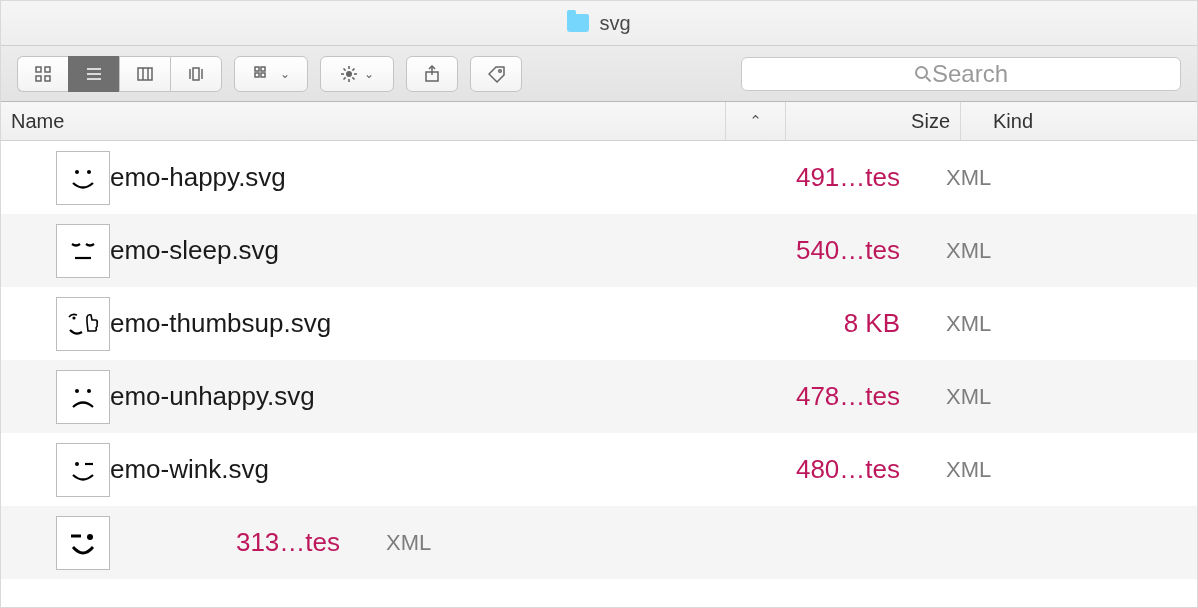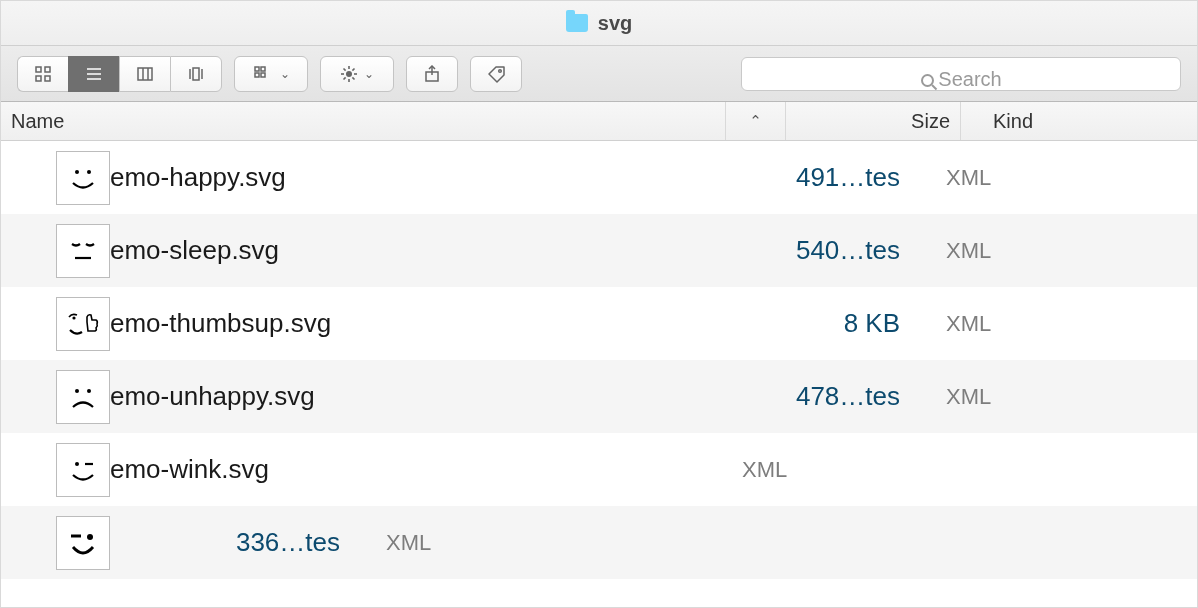--- a/index.html
+++ b/index.html
@@ -1,55 +1,55 @@
 <!DOCTYPE html>
 <html><head>
 <meta charset="utf-8">
 <style>
   html,body{margin:0;padding:0;font-family:-apple-system,"Helvetica Neue",Arial,sans-serif;font-size:15px;color:#000;}
   body{width:1198px;height:608px;background:#fff;overflow:hidden;border:1px solid #d9d9d9;box-sizing:border-box;}
   
   .titlebar{height:44px;background:linear-gradient(#f5f5f5,#eeeeee);border-bottom:1px solid #cfcfcf;display:flex;align-items:center;justify-content:center;position:relative;}
   .titlebar .folder-icon{width:22px;height:18px;background:#76d6fb;border-radius:2px 2px 3px 3px;position:relative;margin-right:10px;}
   .titlebar .folder-icon:before{content:"";position:absolute;left:0;top:-4px;width:9px;height:6px;background:#76d6fb;border-radius:2px 2px 0 0;}
-  .titlebar .title{font-size:20px;color:#4a4a4a;font-weight:bold;}
+  .titlebar .title{font-size:20px;color:#4a4a4a;}
   
   .toolbar{height:55px;background:linear-gradient(#ececec,#e3e3e3);border-bottom:1px solid #b9b9b9;display:flex;align-items:center;padding:0 16px;gap:12px;}
   .btn-group{display:flex;}
   .btn{height:34px;min-width:34px;padding:0 8px;background:linear-gradient(#ffffff,#f3f3f3);border:1px solid #c4c4c4;display:flex;align-items:center;justify-content:center;color:#666;font-size:17px;cursor:default;}
   .btn-group .btn{border-right-width:0;}
   .btn-group .btn:first-child{border-radius:6px 0 0 6px;}
   .btn-group .btn:last-child{border-right-width:1px;border-radius:0 6px 6px 0;}
   .btn.solo{border-radius:6px;border-right-width:1px;}
   .btn.active{background:#6f6f6f;border-color:#6f6f6f;color:#fff;}
   .btn svg{width:18px;height:18px;fill:none;stroke:currentColor;stroke-width:1.5;}
   .btn.active svg{stroke:#fff;}
   .spacer{flex:1;}
   .search{position:relative;width:440px;}
   .search input{width:100%;height:34px;border:1px solid #c9c9c9;border-radius:6px;background:#fff;padding:0 12px 0 140px;font-size:20px;color:#333;box-sizing:border-box;text-align:left;}
-  .search .ph{position:absolute;left:0;right:0;top:0;bottom:0;display:flex;align-items:flex-end;justify-content:center;pointer-events:none;color:#9a9a9a;font-size:20px;}
+  .search .ph{position:absolute;left:0;right:0;top:0;bottom:0;display:flex;align-items:center;justify-content:center;pointer-events:none;color:#9a9a9a;font-size:24px;}
   .search .ph svg{width:18px;height:18px;stroke:#9a9a9a;fill:none;stroke-width:2;}
   
   .col-header{height:38px;background:linear-gradient(#f7f7f7,#efefef);border-bottom:1px solid #d0d0d0;display:flex;align-items:center;font-size:20px;color:#333;}
   .col-header .col{padding:8px 10px;display:flex;align-items:center;height:100%;border-right:1px solid #d9d9d9;box-sizing:border-box;}
   .col-header .col:last-child{border-right:0;}
   .col-name{flex:0 0 725px;}
   .col-sort{flex:0 0 60px;justify-content:center;}
   .col-size{flex:0 0 175px;justify-content:flex-end;}
   .col-kind{flex:1;padding-left:32px !important;text-align:right;}
   .sort-caret{font-size:15px;color:#555;}
   
   .rows{}
   .row{display:flex;align-items:center;height:73px;font-size:26px;color:#1a1a1a;}
   .row:nth-child(even){background:#f5f5f5;}
   .row .thumb{width:52px;height:52px;margin-left:55px;border:1px solid #bcbcbc;background:#fff;display:flex;align-items:center;justify-content:center;}
   .row .thumb svg{width:40px;height:40px;stroke:#000;fill:none;stroke-width:2.2;}
   .row .fname{flex:0 0 560px;}
   .row .col-sort-gap{flex:0 0 40px;}
-  .row .fsize{flex:0 0 190px;text-align:right;color:#0c4a6e;font-size:26px;padding-right:14px;}
+  .row .fsize{flex:0 0 190px;text-align:right;color:#be185d;font-size:26px;padding-right:14px;}
   .row .fkind{flex:1;color:#7d7d7d;font-size:22px;padding-left:32px;}
 </style>
 </head>
 <body>
 
 <div class="titlebar">
   <span class="folder-icon"></span>
   <span class="title">svg</span>
 </div>
 
@@ -203,30 +203,31 @@
       <div class="fkind">XML</div>
     </div>
     <div class="row">
       <div class="thumb">
         <svg viewBox="0 0 40 40">
           <use href="#ico-wink"></use>
         </svg>
       </div>
       <div class="fname">emo-wink.svg</div>
       <div class="col-sort-gap"></div>
+      <div class="fsize">480…tes</div>
       <div class="fkind">XML</div>
     </div>
     <div class="row">
       <div class="thumb">
         <svg viewBox="0 0 40 40">
           <use href="#ico-wink2"></use>
         </svg>
       </div>
       <div class="col-sort-gap"></div>
-      <div class="fsize">336…tes</div>
+      <div class="fsize">313…tes</div>
       <div class="fkind">XML</div>
     </div>
   </div>
 
 <svg width="0" height="0" style="position:absolute">
   <defs>
     <g id="ico-happy">
         <circle cx="14" cy="14" r="2" fill="#000" stroke="none"></circle>
         <circle cx="26" cy="14" r="2" fill="#000" stroke="none"></circle>
         <path d="M10 25 Q20 34 30 25"></path>

